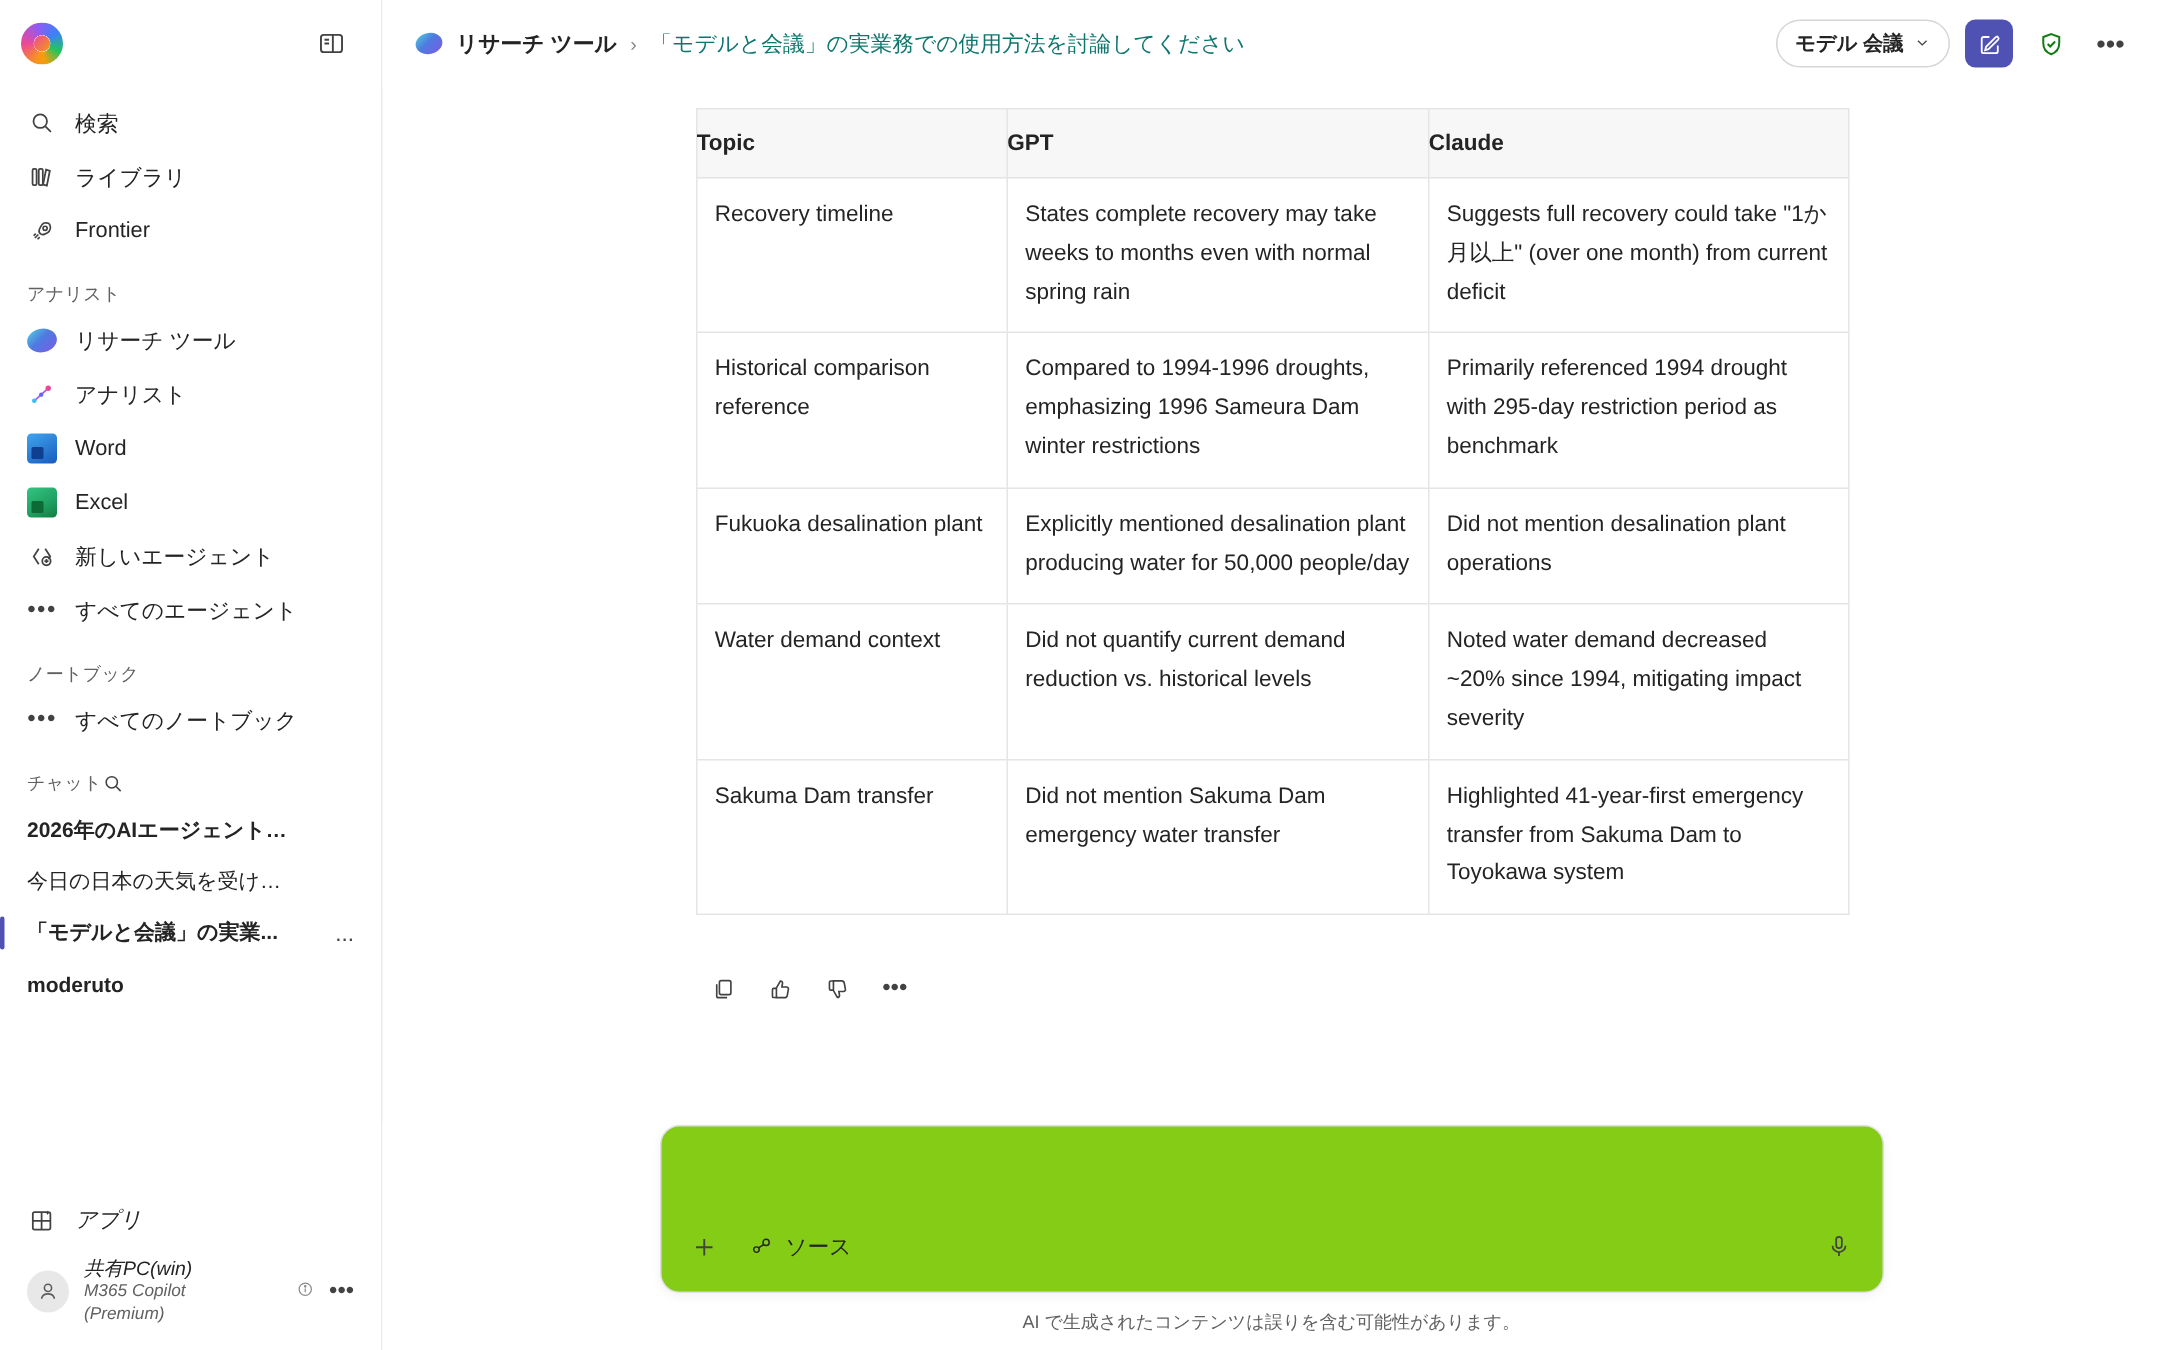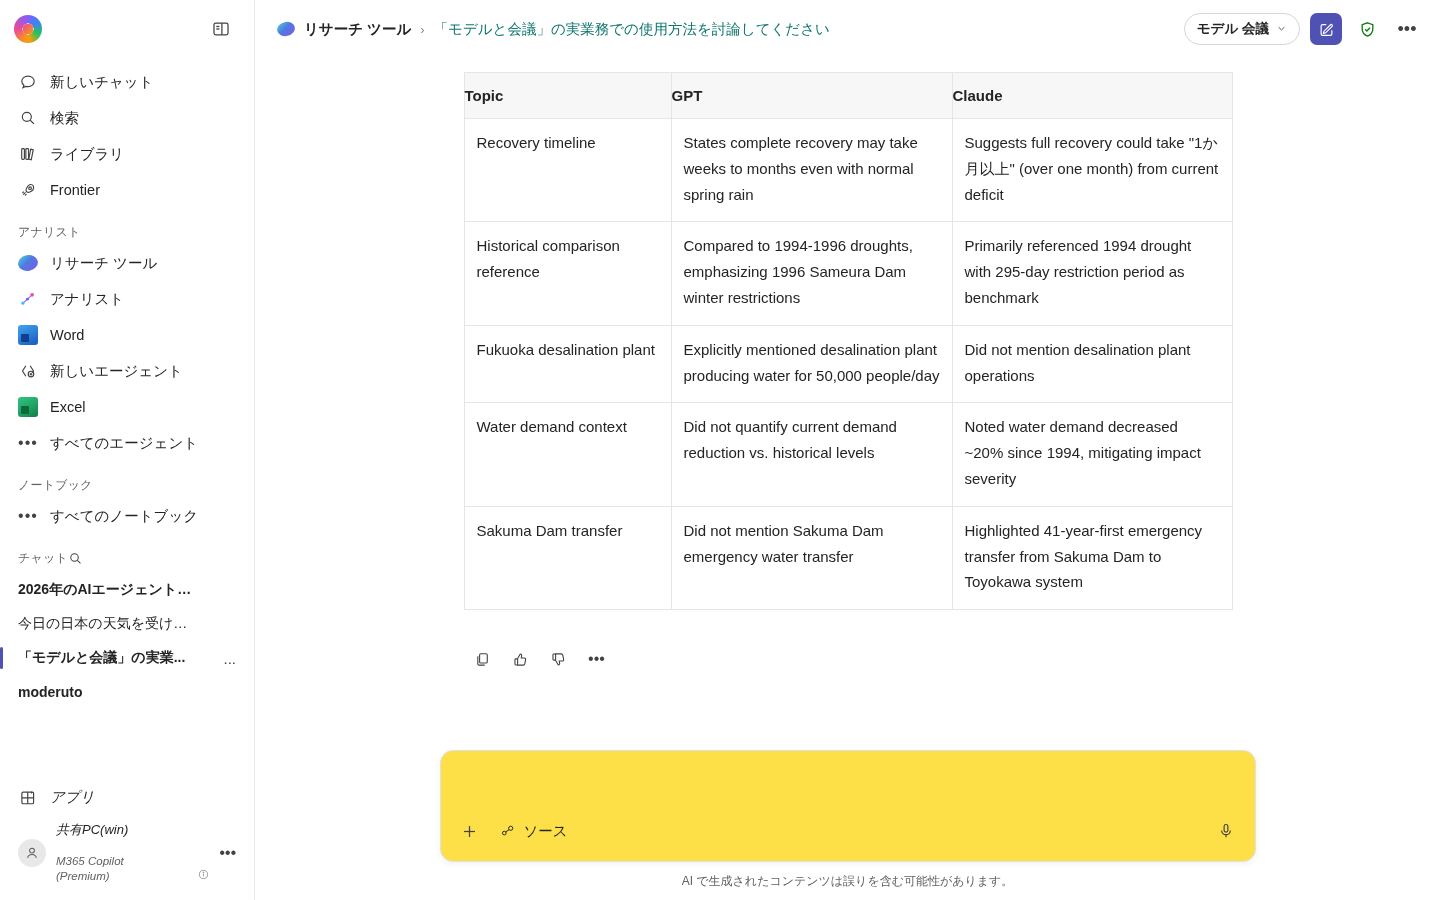--- a/index.html
+++ b/index.html
@@ -120,21 +120,21 @@
     padding: 6px 10px; border-radius: 4px; cursor: pointer;
   }
   .avatar {
     width: 28px; height: 28px; border-radius: 50%;
     background: #e8e8e8; display: flex; align-items: center;
     justify-content: center; flex: 0 0 28px; color: #5c5c5c;
   }
   .pname { font-size: 13px; color: #242424; line-height: 1.25; }
   .psub {
     font-size: 11.5px; color: #616161; line-height: 1.3;
-    display: flex; align-items: flex-end; gap: 20px; margin-top: 16px;
+    display: flex; align-items: flex-start; gap: 20px;
   }
   .info-ico { color: #8a8a8a; }
 
   
   .main { flex: 1 1 auto; height: 900px; display: flex; flex-direction: column; position: relative; }
   .topbar {
     height: 58px; display: flex; align-items: center;
     padding: 0 18px 0 22px; gap: 10px; background:#fff;
   }
   .crumb { display: flex; align-items: center; gap: 9px; min-width: 0; }
@@ -210,21 +210,21 @@
   }
 
   
   .composer-zone {
     position: absolute; left: 0; right: 0; bottom: 0;
     display: flex; flex-direction: column; align-items: center;
     background: #fff; padding-bottom: 10px;
   }
   .composer {
     width: 816px; min-height: 112px; border: 1px solid #e0e0e0;
-    border-radius: 13px; background: #fde047;
+    border-radius: 13px; background: #84cc16;
     box-shadow: 0 2px 7px rgba(0,0,0,.055);
     display: flex; flex-direction: column; justify-content: flex-end;
     padding: 0 14px 10px 14px;
   }
   .composer-input {
     flex: 1 1 auto; min-height: 56px; font-size: 15px;
     color: #242424; padding: 14px 4px 0 4px; outline: none;
   }
   .composer-bar { display: flex; align-items: center; gap: 6px; height: 40px; }
   .plus-btn {
@@ -259,28 +259,20 @@
         <svg width="18" height="18" viewBox="0 0 20 20" fill="none" stroke="currentColor" stroke-width="1.4">
           <rect x="2.2" y="3.6" width="15.6" height="12.8" rx="2"></rect>
           <line x1="11" y1="3.6" x2="11" y2="16.4"></line>
           <line x1="4.8" y1="7.2" x2="8.2" y2="7.2" stroke-width="1.5"></line>
           <line x1="4.8" y1="10" x2="8.2" y2="10" stroke-width="1.5"></line>
         </svg>
       </div>
     </div>
 
     <nav class="sb-nav">
-      <div class="nav-item">
-        <span class="nav-ico">
-          <svg width="18" height="18" viewBox="0 0 20 20" fill="none" stroke="currentColor" stroke-width="1.3">
-            <path d="M10 3.4c3.9 0 6.9 2.6 6.9 5.9 0 3.3-3 5.9-6.9 5.9-.85 0-1.67-.12-2.42-.35l-3.1 1.35 1-2.6C4.08 12.6 3.1 10.9 3.1 9.3c0-3.3 3-5.9 6.9-5.9z"></path>
-          </svg>
-        </span>
-        <span>新しいチャット</span>
-      </div>
 
       <div class="nav-item">
         <span class="nav-ico">
           <svg width="18" height="18" viewBox="0 0 20 20" fill="none" stroke="currentColor" stroke-width="1.3">
             <circle cx="8.7" cy="8.7" r="5"></circle>
               <line x1="12.5" y1="12.5" x2="16.6" y2="16.6"></line>
           </svg>
         </span>
         <span>検索</span>
       </div>
@@ -327,38 +319,38 @@
             <circle cx="14.6" cy="5.4" r="2" fill="#ec4899"></circle>
           </svg>
         </span>
         <span>アナリスト</span>
       </div>
       <div class="nav-item">
         <span class="nav-ico">
             <span class="ag ag-word"></span>
           </span>
         <span>Word</span>
+      </div>
+      <div class="nav-item">
+        <span class="nav-ico">
+            <span class="ag ag-excel"></span>
+          </span>
+        <span>Excel</span>
       </div>
       <div class="nav-item">
         <span class="nav-ico">
           <svg width="18" height="18" viewBox="0 0 20 20" fill="none" stroke="currentColor" stroke-width="1.3">
             <path d="M7.6 4.2L3.9 10l3.7 5.8"></path>
             <path d="M12.4 4.2L16.1 10l-1.3 2"></path>
             <circle cx="13.3" cy="13.4" r="3.1"></circle>
             <line x1="13.3" y1="11.9" x2="13.3" y2="14.9"></line>
             <line x1="11.8" y1="13.4" x2="14.8" y2="13.4"></line>
           </svg>
         </span>
         <span>新しいエージェント</span>
-      </div>
-      <div class="nav-item">
-        <span class="nav-ico">
-            <span class="ag ag-excel"></span>
-          </span>
-        <span>Excel</span>
       </div>
       <div class="nav-item">
         <span class="nav-ico">
             <span class="dots-ico">•••</span>
           </span>
         <span>すべてのエージェント</span>
       </div>
     </div>
 
     <div class="sb-section-label">ノートブック</div>

